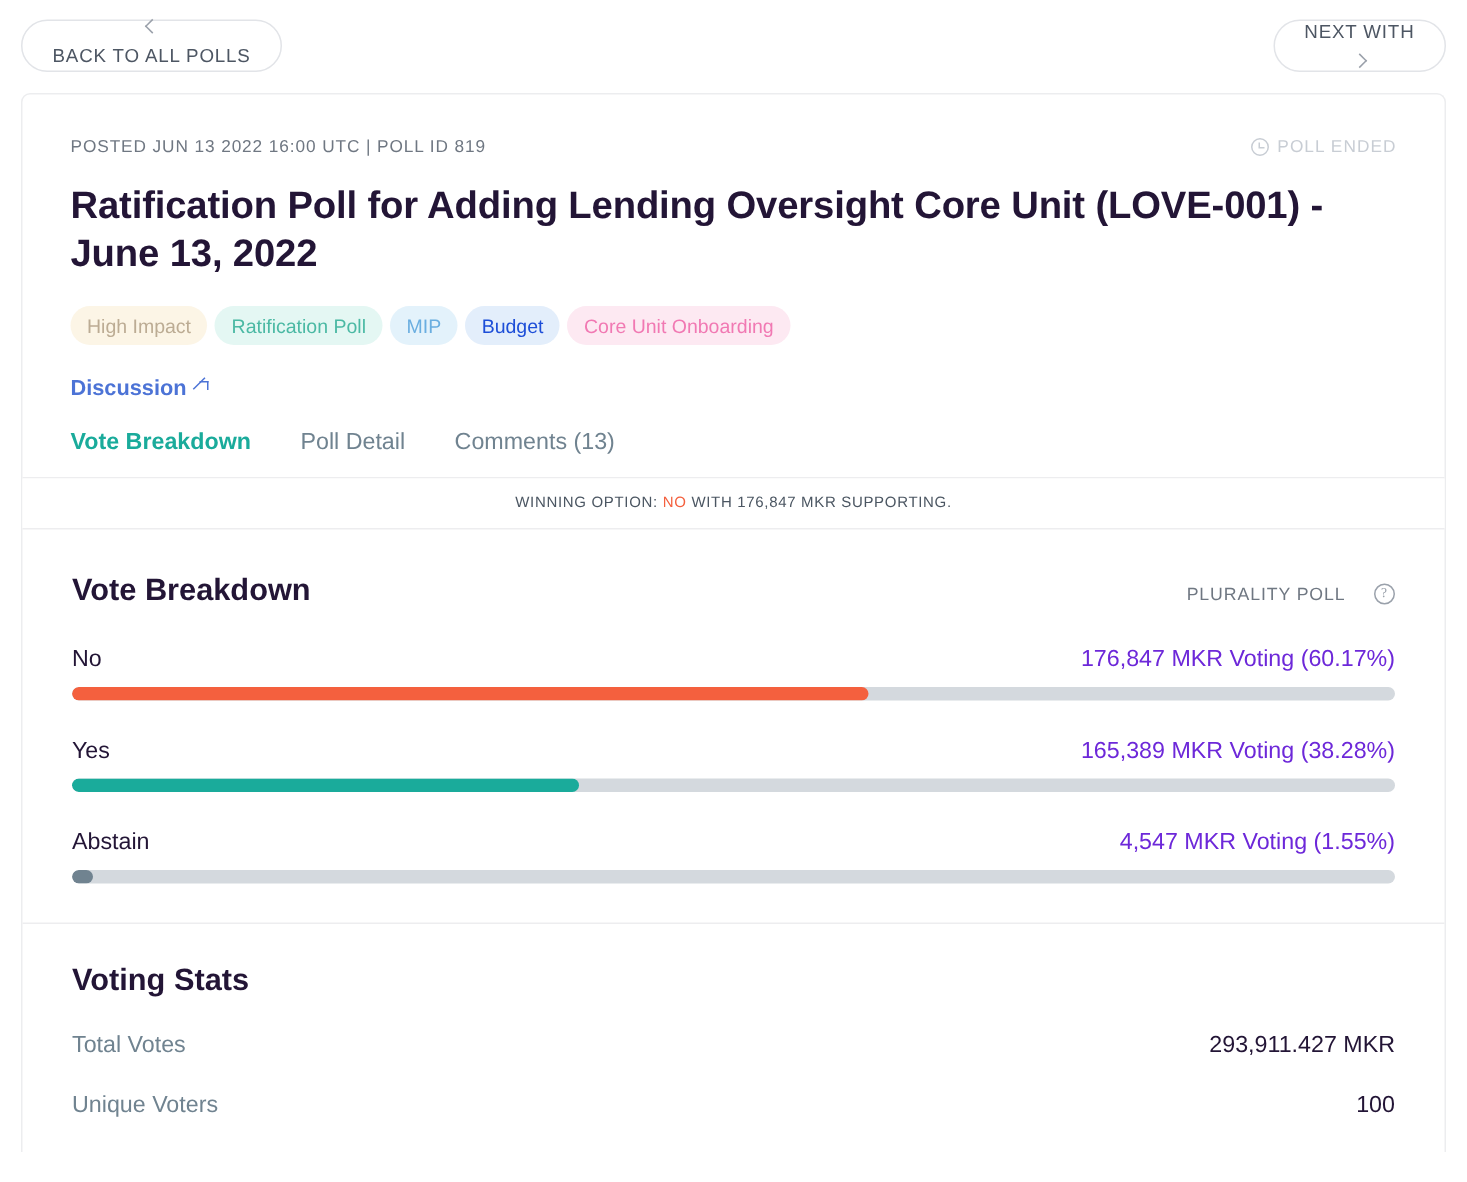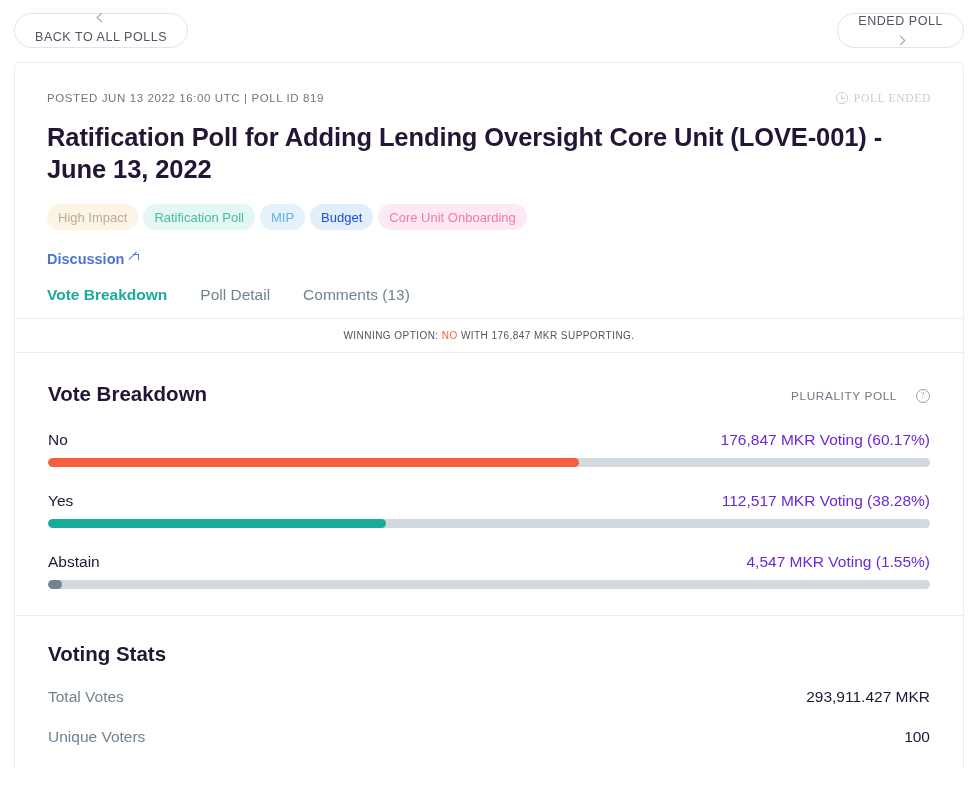--- a/index.html
+++ b/index.html
@@ -86,21 +86,20 @@
     text-transform: uppercase;
   }
   .poll-ended {
     display: flex;
     align-items: center;
     gap: 6px;
     font-size: 11.5px;
     letter-spacing: 0.7px;
     color: #c8cdd4;
     text-transform: uppercase;
-    font-family: Liberation Serif, serif;
   }
   .clock-ico {
     width: 12px; height: 12px;
     border: 1.3px solid #c8cdd4;
     border-radius: 50%;
     position: relative;
     flex: 0 0 auto;
   }
   .clock-ico::before {
     content: "";
@@ -292,21 +291,21 @@
 <body>
 
 <div class="page">
 
   <div class="topnav">
     <div class="pill-btn back">
       <span class="chev left"></span>
       <span>BACK TO ALL POLLS</span>
     </div>
     <div class="pill-btn next">
-      <span>ENDED POLL</span>
+      <span>NEXT WITH</span>
       <span class="chev right"></span>
     </div>
   </div>
 
   <div class="card">
 
     <div class="card-head">
 
       <div class="posted-row">
         <div class="posted">POSTED JUN 13 2022 16:00 UTC | POLL ID 819</div>
@@ -361,21 +360,21 @@
           <span class="opt-val">176,847 MKR Voting (60.17%)</span>
         </div>
         <div class="track">
           <div class="fill" style="width: 60.17%; background: rgb(244, 96, 62);"></div>
         </div>
       </div>
 
       <div class="opt">
         <div class="opt-row">
           <span class="opt-name">Yes</span>
-          <span class="opt-val">112,517 MKR Voting (38.28%)</span>
+          <span class="opt-val">165,389 MKR Voting (38.28%)</span>
         </div>
         <div class="track">
           <div class="fill" style="width: 38.28%; background: rgb(26, 171, 155);"></div>
         </div>
       </div>
 
       <div class="opt">
         <div class="opt-row">
           <span class="opt-name">Abstain</span>
           <span class="opt-val">4,547 MKR Voting (1.55%)</span>

